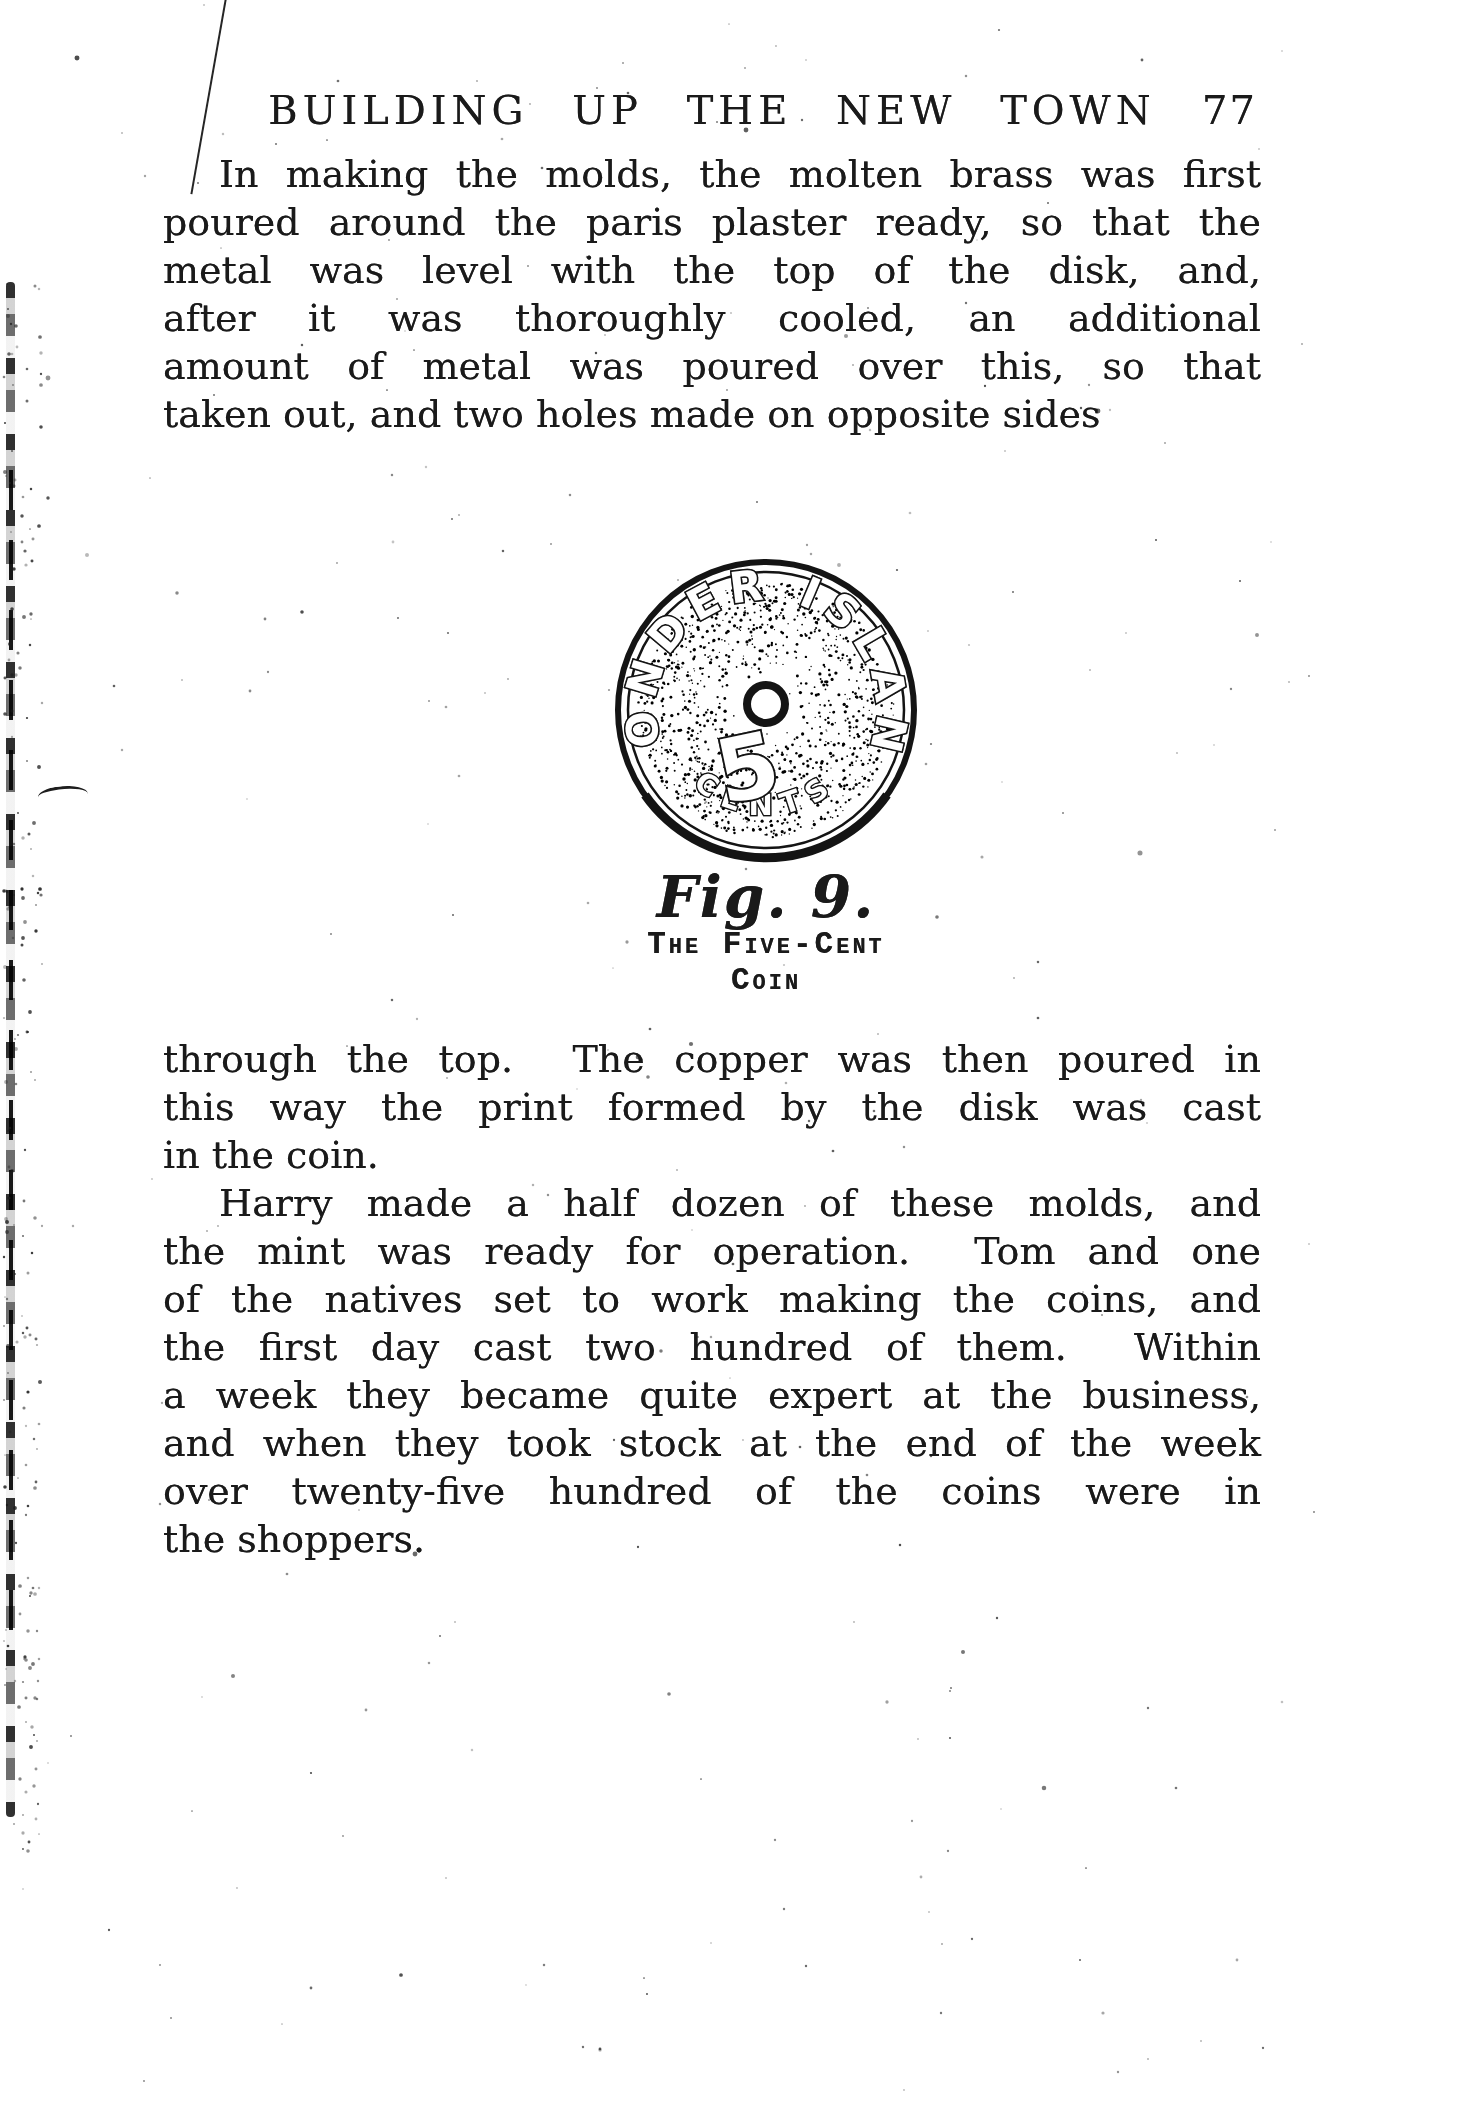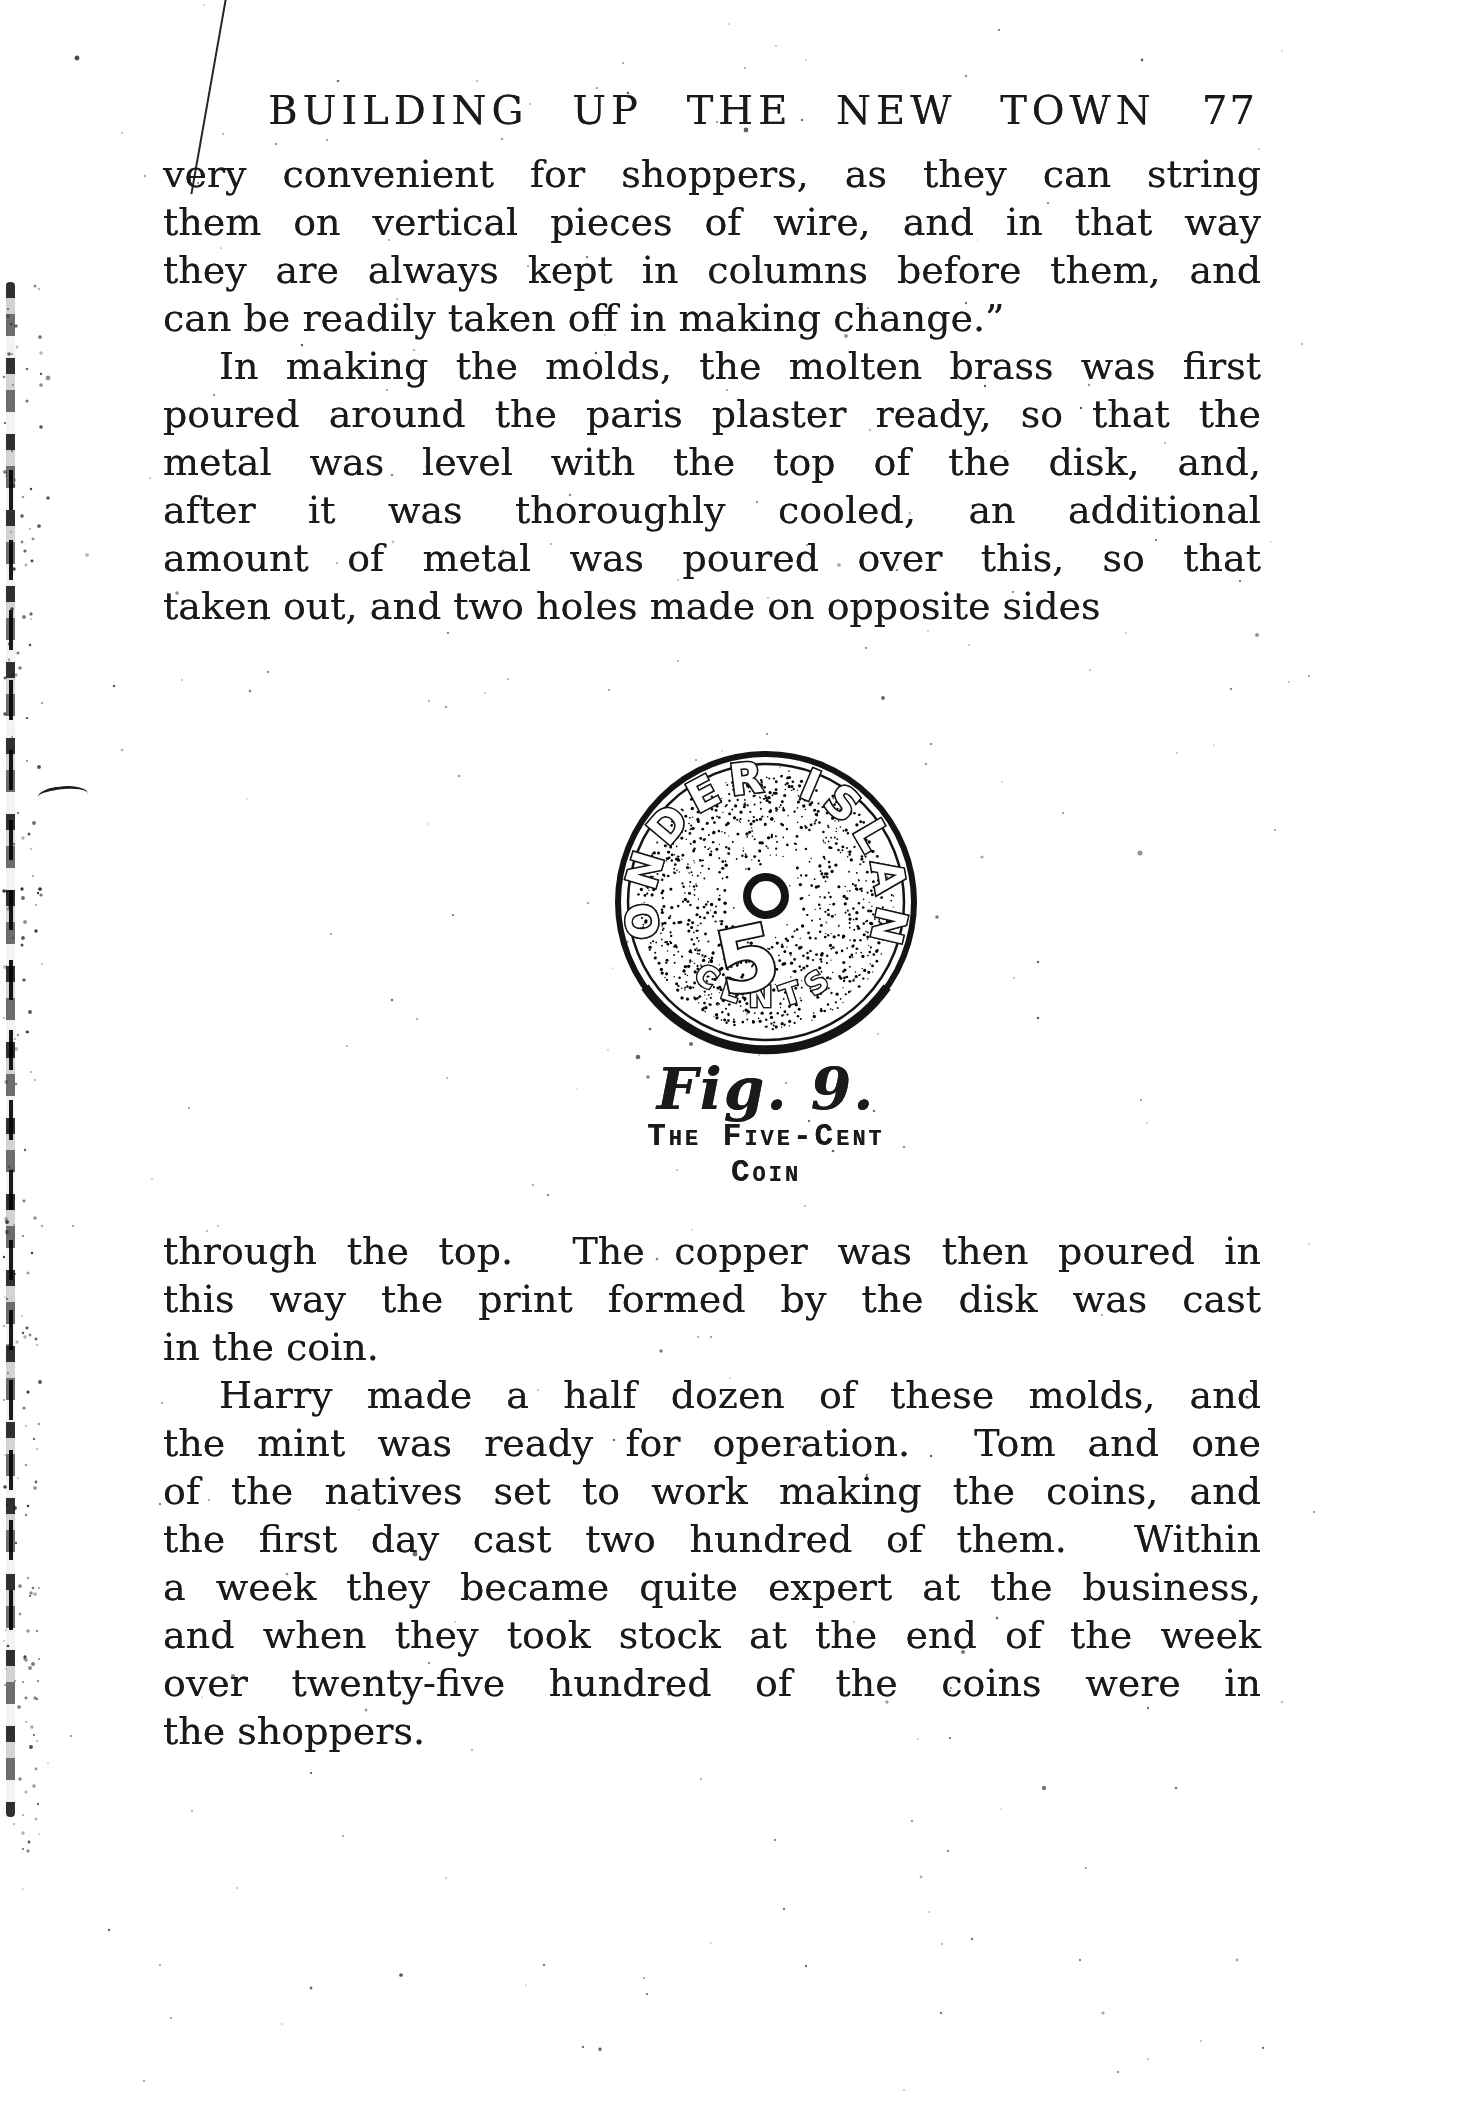--- a/index.html
+++ b/index.html
@@ -578,26 +578,20 @@
       <circle cx="25" cy="1657" r="1.66" opacity="0.83"></circle>
     </svg>
 
   <div class="textblock">
 
     <div class="header">
       <span class="title">BUILDING UP THE NEW TOWN</span>
       <span class="pagenum">77</span>
     </div>
 
-    <div class="para">
-      <div class="line">very convenient for shoppers, as they can string</div>
-      <div class="line">them on vertical pieces of wire, and in that way</div>
-      <div class="line">they are always kept in columns before them, and</div>
-      <div class="line last">can be readily taken off in making change.”</div>
-    </div>
 
     <div class="para">
       <div class="line indent">In making the molds, the molten brass was first</div>
       <div class="line">poured around the paris plaster ready, so that the</div>
       <div class="line">metal was level with the top of the disk, and,</div>
       <div class="line">after it was thoroughly cooled, an additional</div>
       <div class="line">amount of metal was poured over this, so that</div>
       <div class="line last">taken out, and two holes made on opposite sides</div>
     </div>
 

